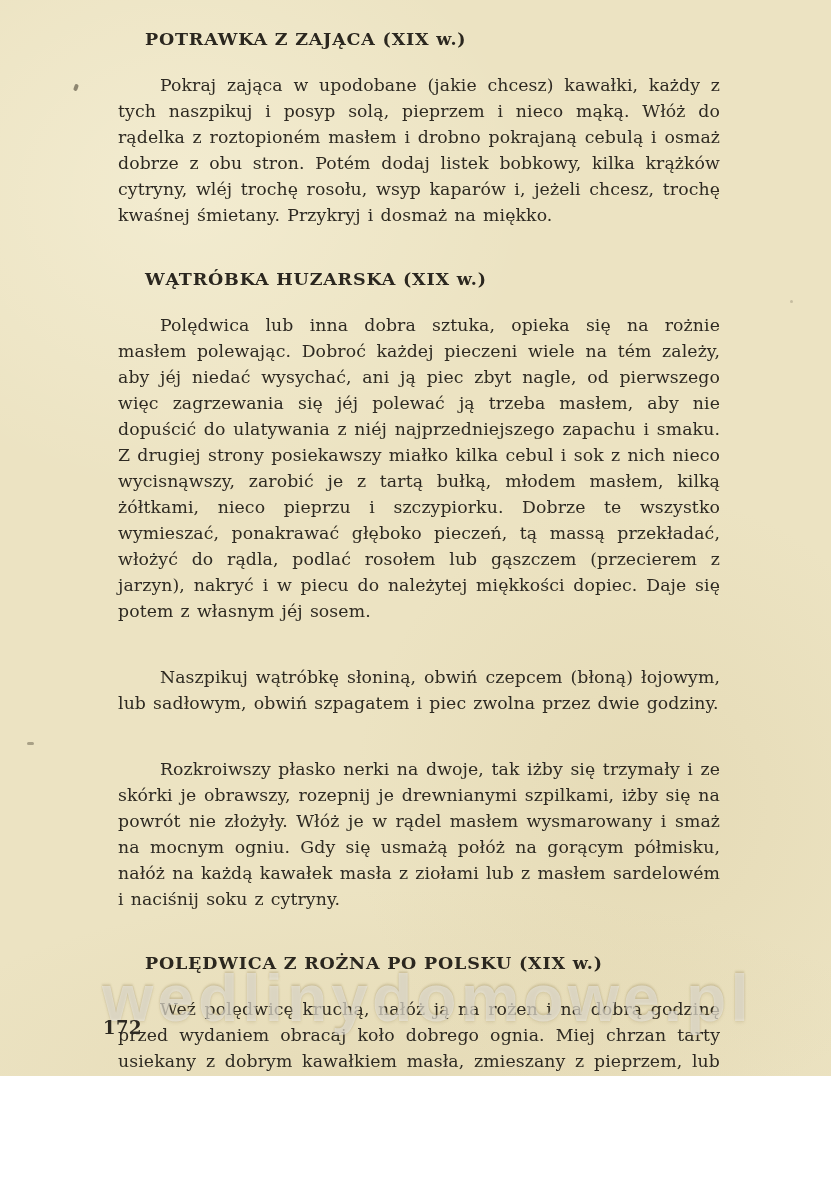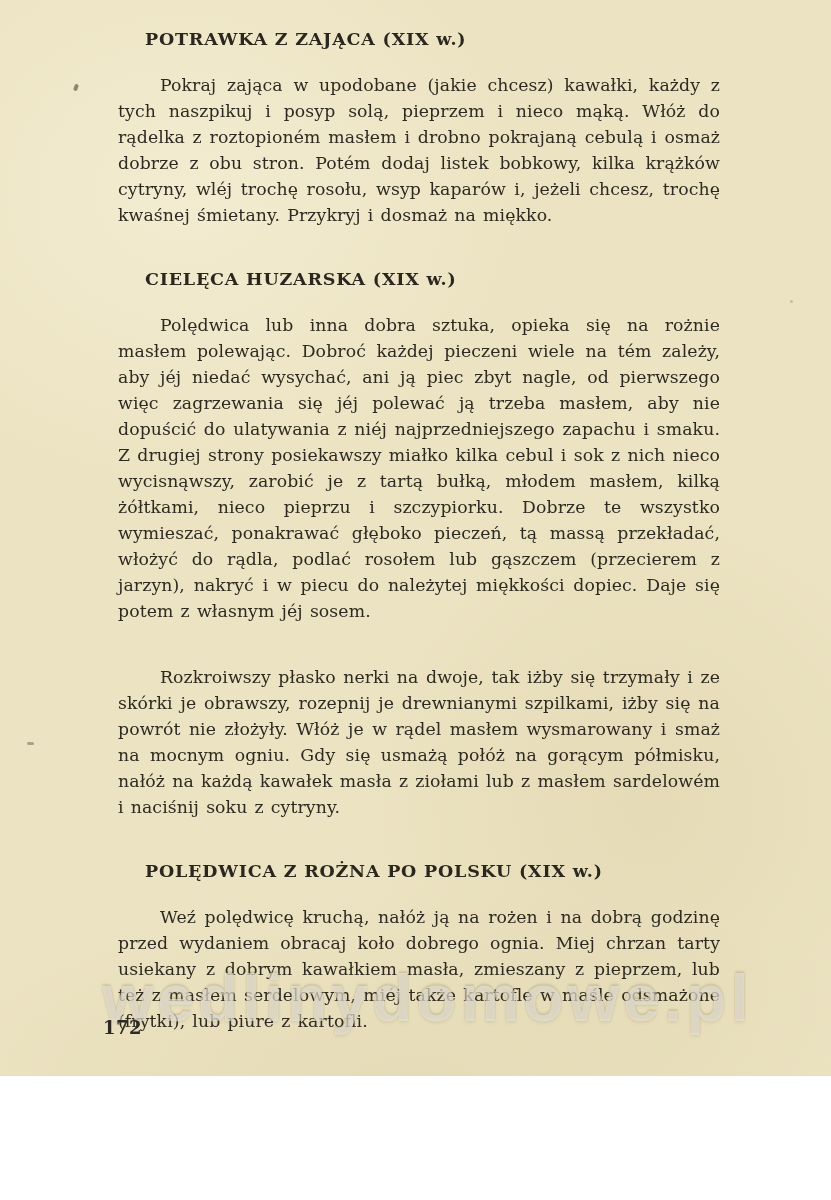--- a/index.html
+++ b/index.html
@@ -84,25 +84,26 @@
 <body>
 
 <div class="book-page">
 
   <section class="recipe">
     <h2 class="recipe-title">POTRAWKA Z ZAJĄCA (XIX w.)</h2>
     <p class="recipe-paragraph">Pokraj zająca w upodobane (jakie chcesz) kawałki, każdy z tych naszpikuj i posyp solą, pieprzem i nieco mąką. Włóż do rądelka z roztopioném masłem i drobno pokrajaną cebulą i osmaż dobrze z obu stron. Potém dodaj listek bobkowy, kilka krążków cytryny, wléj trochę rosołu, wsyp kaparów i, jeżeli chcesz, trochę kwaśnej śmietany. Przykryj i dosmaż na miękko.</p>
   </section>
 
   <section class="recipe">
-    <h2 class="recipe-title">CIELĘCA HUZARSKA (XIX w.)</h2>
+    <h2 class="recipe-title">WĄTRÓBKA HUZARSKA (XIX w.)</h2>
     <p class="recipe-paragraph">Polędwica lub inna dobra sztuka, opieka się na rożnie masłem polewając. Dobroć każdej pieczeni wiele na tém zależy, aby jéj niedać wysychać, ani ją piec zbyt nagle, od pierwszego więc zagrzewania się jéj polewać ją trzeba masłem, aby nie dopuścić do ulatywania z niéj najprzedniejszego zapachu i smaku. Z drugiej strony posiekawszy miałko kilka cebul i sok z nich nieco wycisnąwszy, zarobić je z tartą bułką, młodem masłem, kilką żółtkami, nieco pieprzu i szczypiorku. Dobrze te wszystko wymieszać, ponakrawać głęboko pieczeń, tą massą przekładać, włożyć do rądla, podlać rosołem lub gąszczem (przecierem z jarzyn), nakryć i w piecu do należytej miękkości dopiec. Daje się potem z własnym jéj sosem.</p>
   </section>
 
   <section class="recipe">
+    <p class="recipe-paragraph">Naszpikuj wątróbkę słoniną, obwiń czepcem (błoną) łojowym, lub sadłowym, obwiń szpagatem i piec zwolna przez dwie godziny.</p>
   </section>
 
   <section class="recipe">
     <p class="recipe-paragraph">Rozkroiwszy płasko nerki na dwoje, tak iżby się trzymały i ze skórki je obrawszy, rozepnij je drewnianymi szpilkami, iżby się na powrót nie złożyły. Włóż je w rądel masłem wysmarowany i smaż na mocnym ogniu. Gdy się usmażą połóż na gorącym półmisku, nałóż na każdą kawałek masła z ziołami lub z masłem sardelowém i naciśnij soku z cytryny.</p>
   </section>
 
   <section class="recipe">
     <h2 class="recipe-title">POLĘDWICA Z ROŻNA PO POLSKU (XIX w.)</h2>
     <p class="recipe-paragraph">Weź polędwicę kruchą, nałóż ją na rożen i na dobrą godzinę przed wydaniem obracaj koło dobrego ognia. Miej chrzan tarty usiekany z dobrym kawałkiem masła, zmieszany z pieprzem, lub też z masłem serdelowym, miéj także kartofle w maśle odsmażone (frytki), lub piure z kartofli.</p>
   </section>

